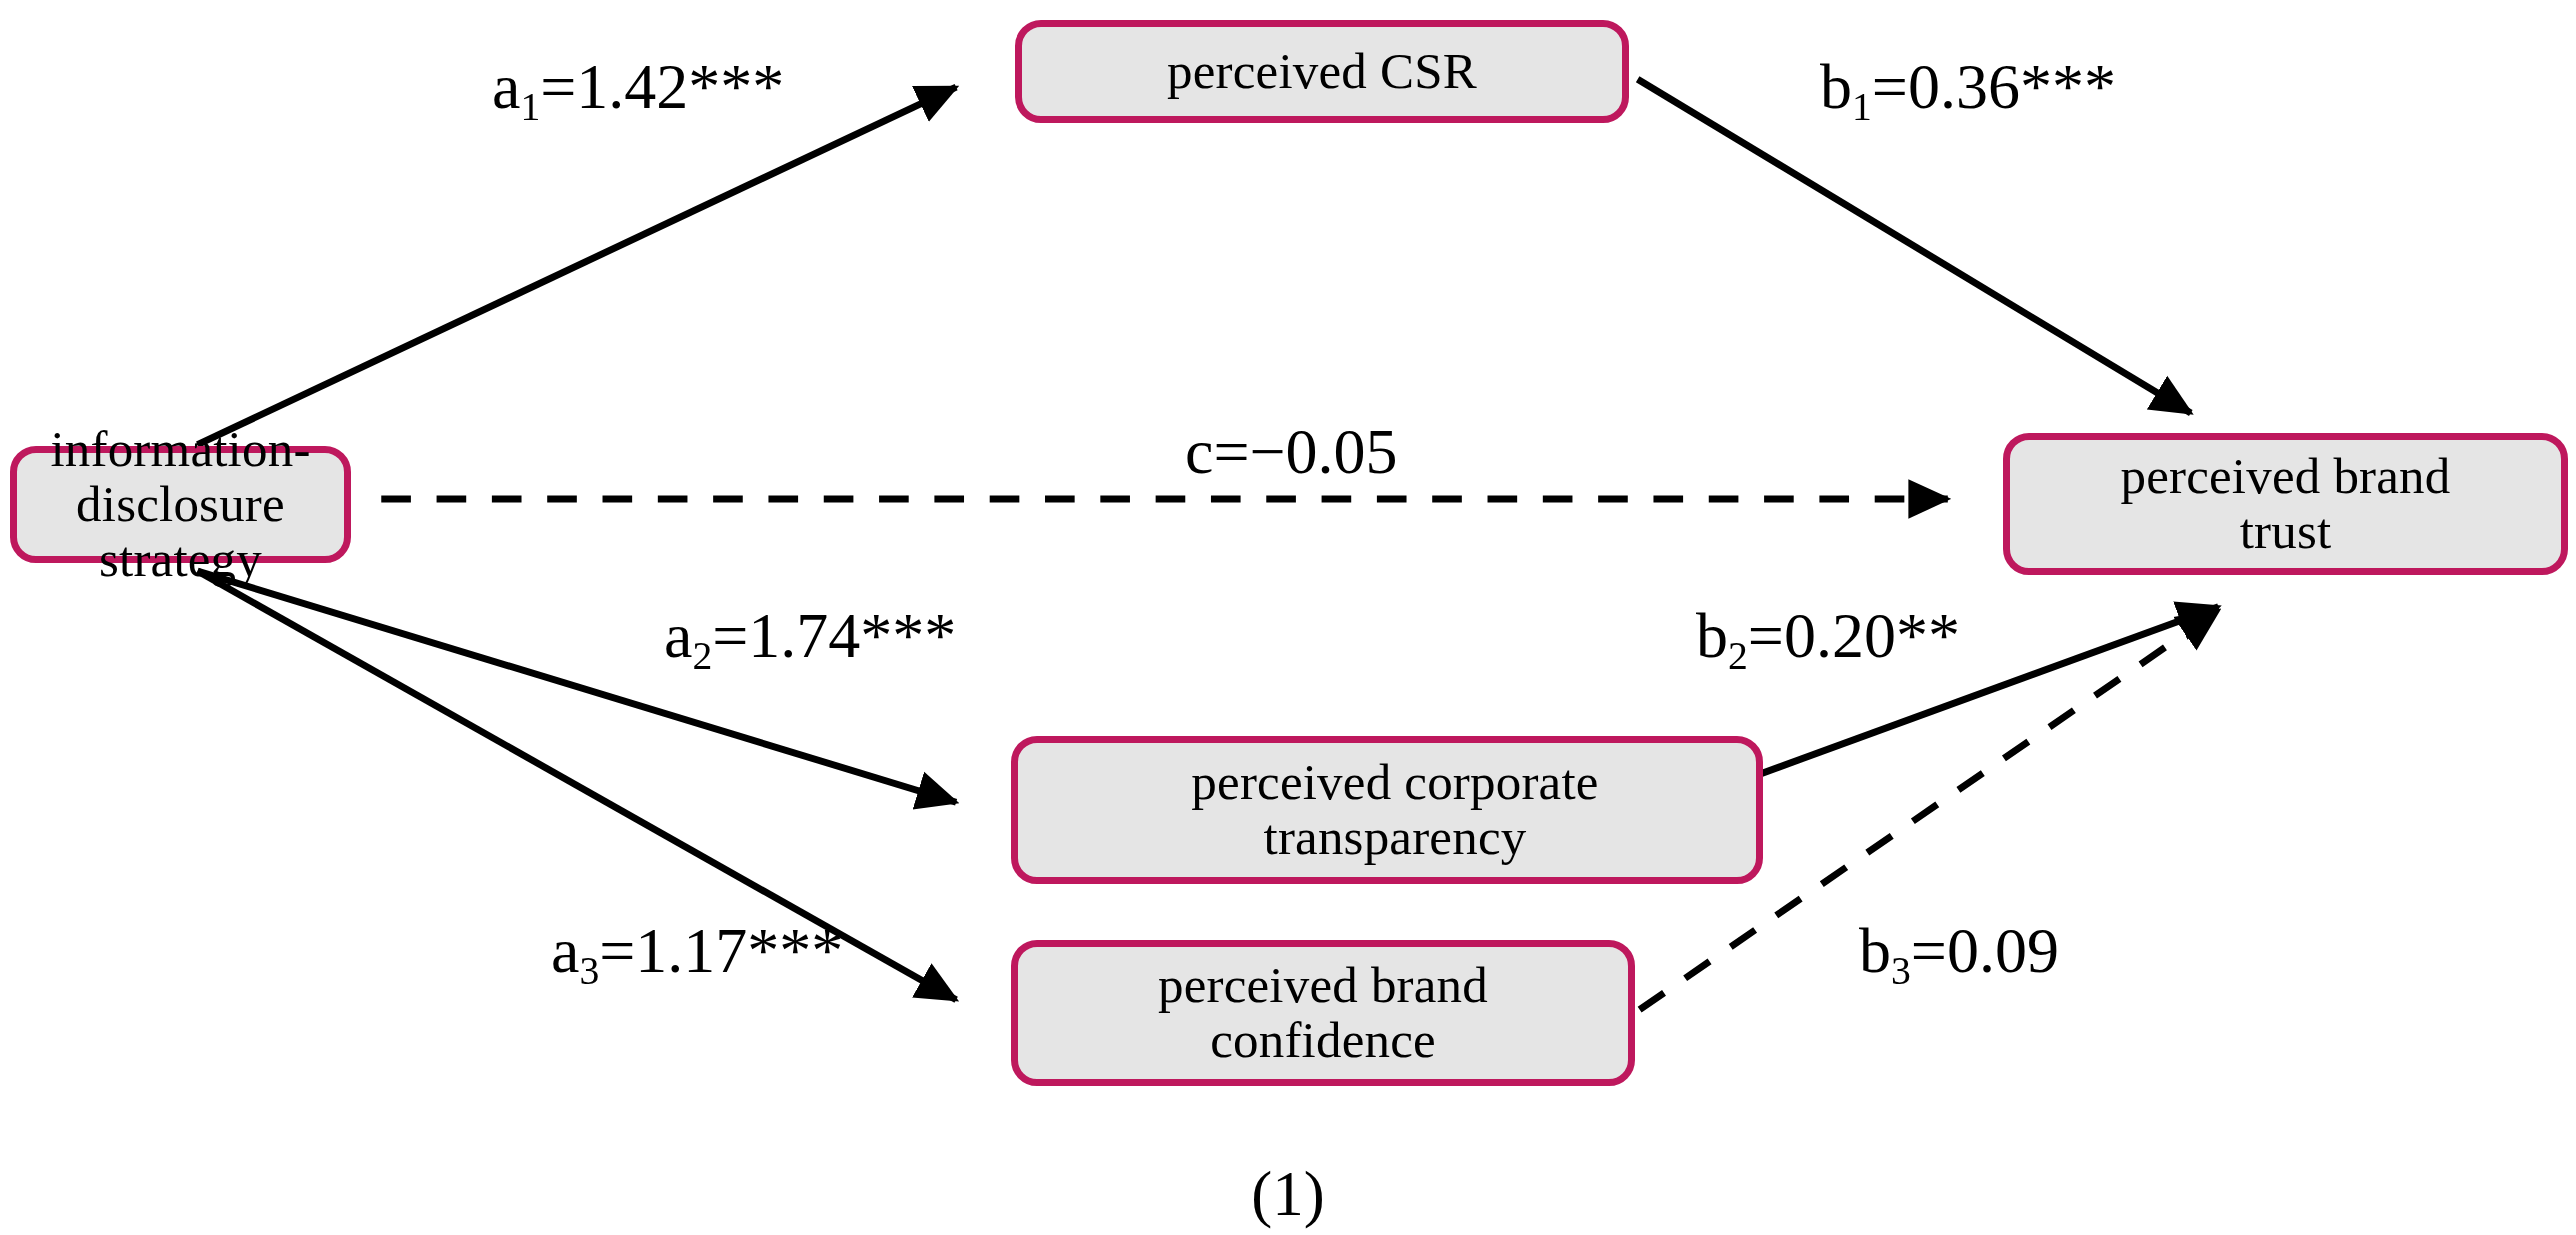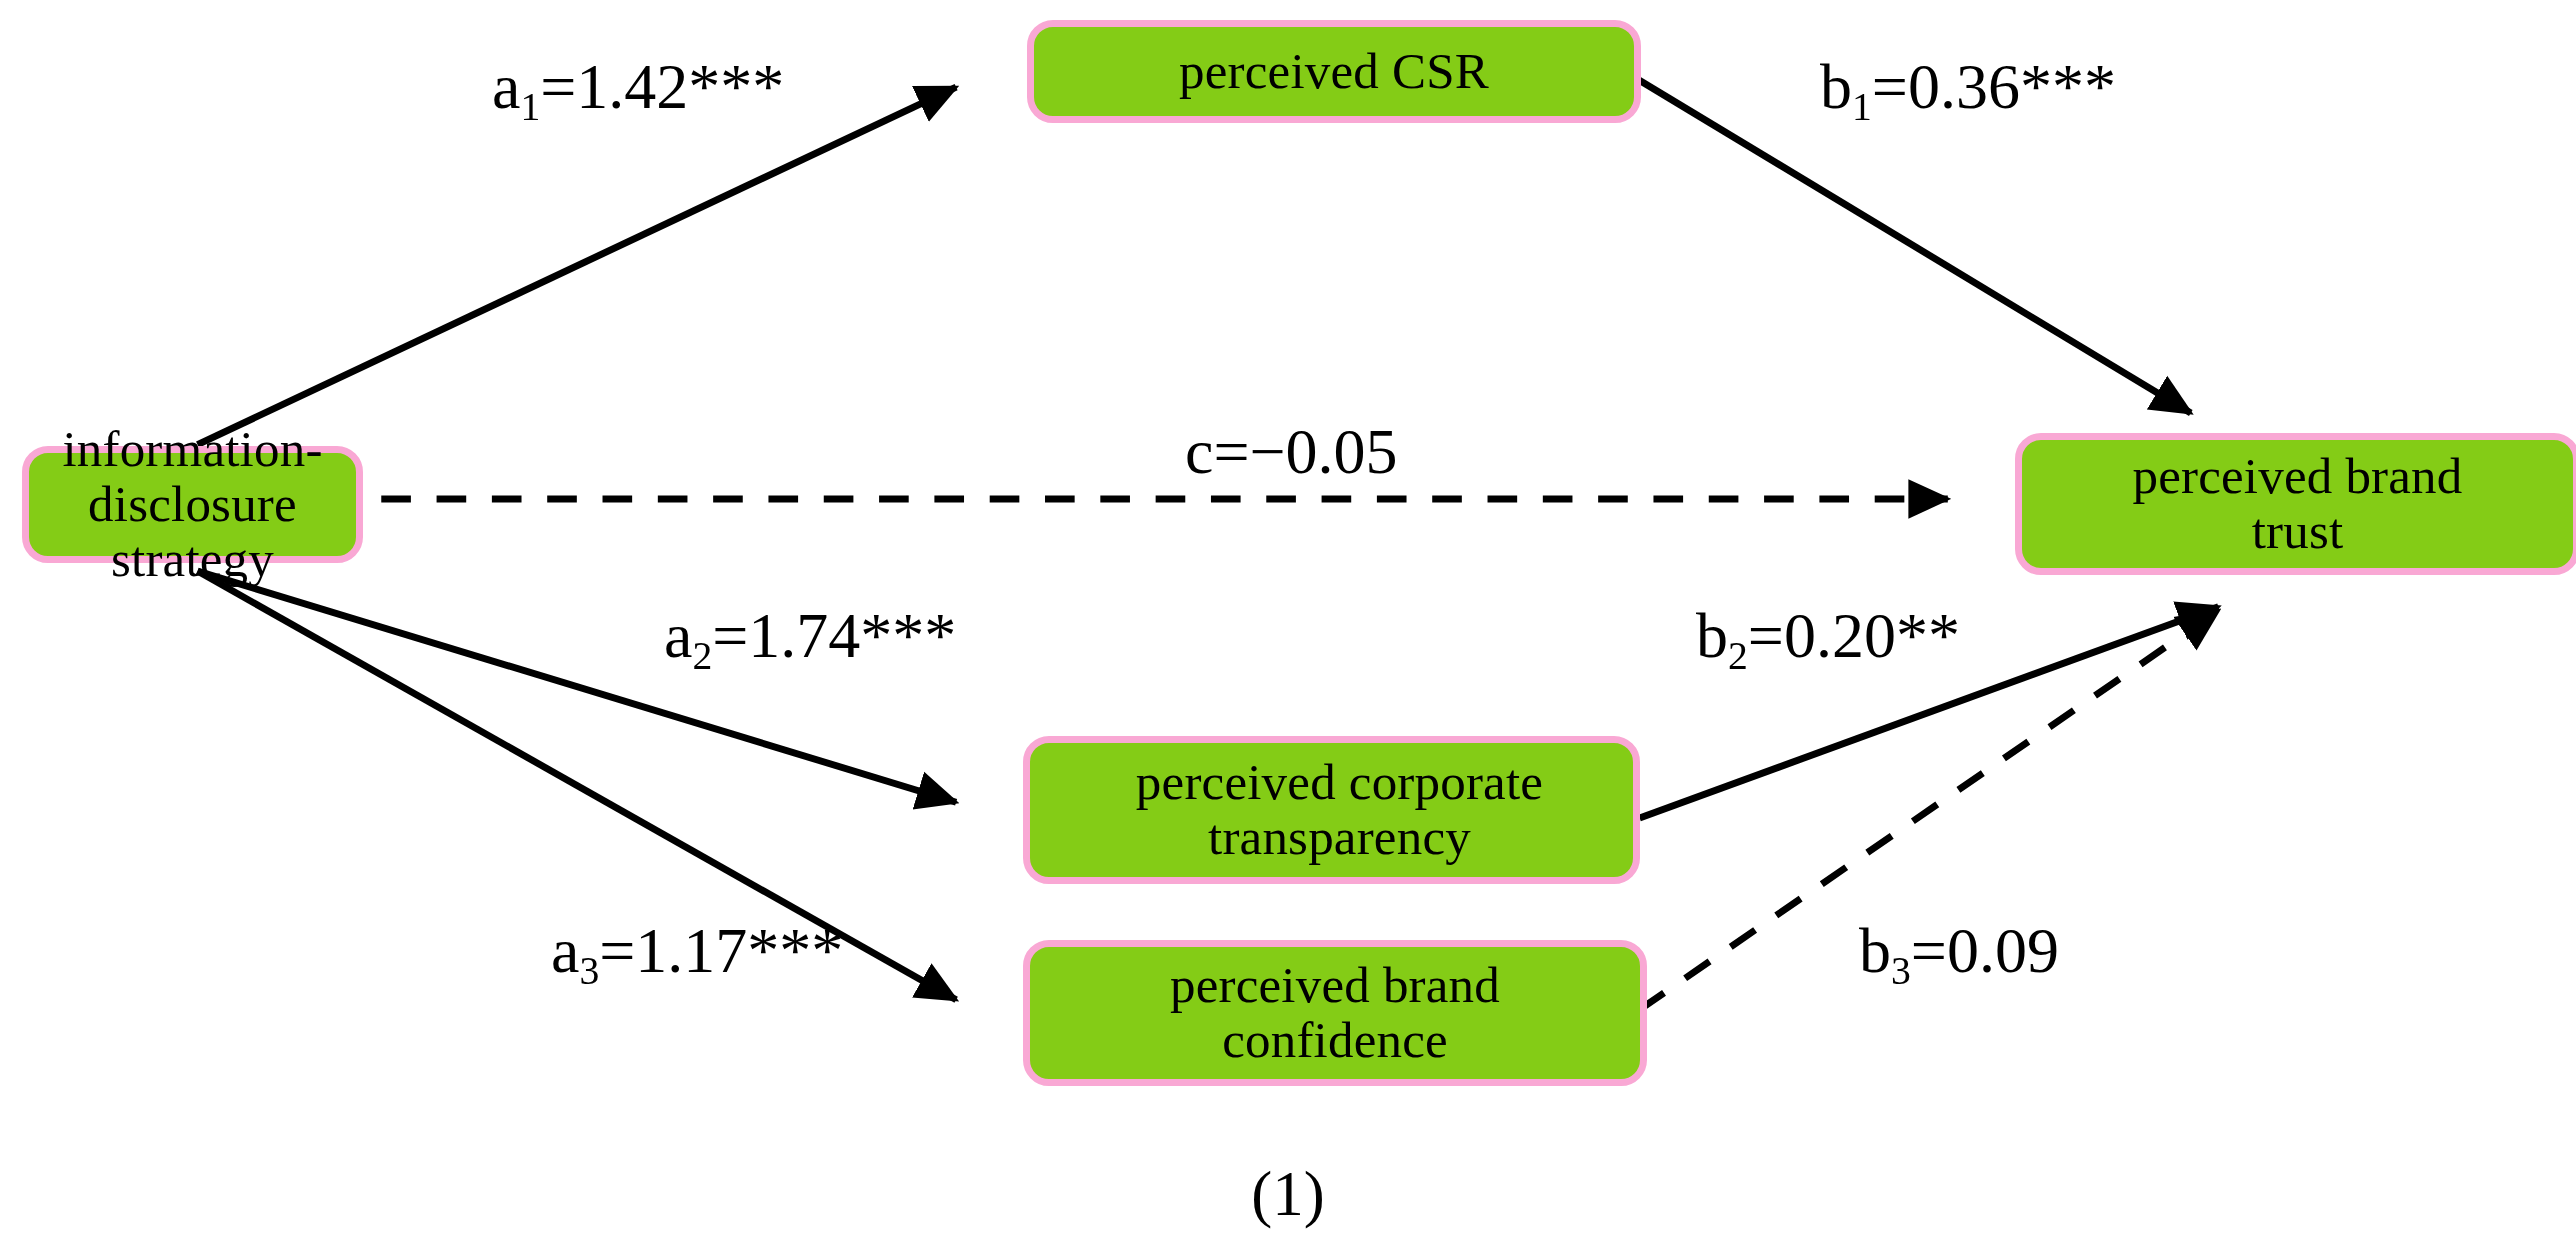--- a/index.html
+++ b/index.html
@@ -22,29 +22,28 @@
   #diagram-svg {
     position: absolute;
     left: 0;
     top: 0;
     width: 2576px;
     height: 1236px;
   }
   .node-box {
     position: absolute;
     box-sizing: border-box;
-    background: #84cc16;
-    border: 7px solid #f9a8d4;
+    background: #e5e5e5;
+    border: 7px solid #be185d;
     border-radius: 26px;
     display: flex;
     align-items: center;
     justify-content: center;
     text-align: center;
     z-index: 3;
-    margin-left: 12px;
   }
   .node-label {
     font-family: "Liberation Serif", "DejaVu Serif", serif;
     font-size: 51px;
     line-height: 1.08;
     letter-spacing: 0.2px;
     color: #000000;
     padding: 0 14px;
     white-space: pre-line;
   }
@@ -109,21 +108,21 @@
 
   <div class="node-box" style="left:10px; top:446px; width:341px; height:117px;">
     <span class="node-label">information-disclosure
 strategy</span>
   </div>
 
   <div class="node-box" style="left:1015px; top:20px; width:614px; height:103px;">
     <span class="node-label">perceived CSR</span>
   </div>
 
-  <div class="node-box" style="left:1011px; top:736px; width:617px; height:148px;padding-left:16px;">
+  <div class="node-box" style="left:1011px; top:736px; width:752px; height:148px;padding-left:16px;">
     <span class="node-label">perceived corporate
 transparency</span>
   </div>
 
   <div class="node-box" style="left:1011px; top:940px; width:624px; height:146px;">
     <span class="node-label">perceived brand
 confidence</span>
   </div>
 
   <div class="node-box" style="left:2003px; top:433px; width:565px; height:142px;">

